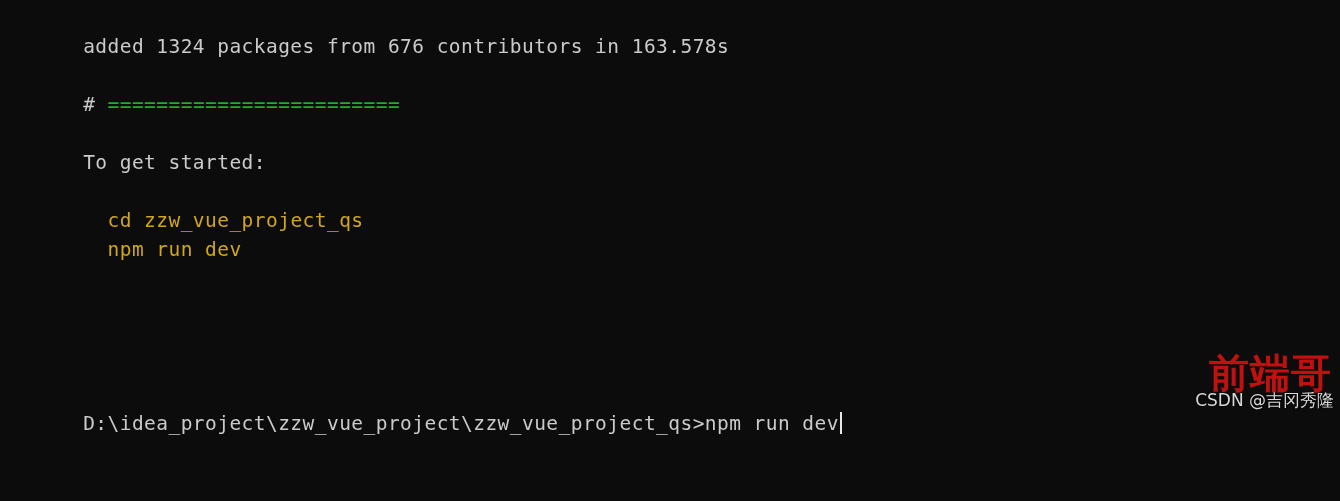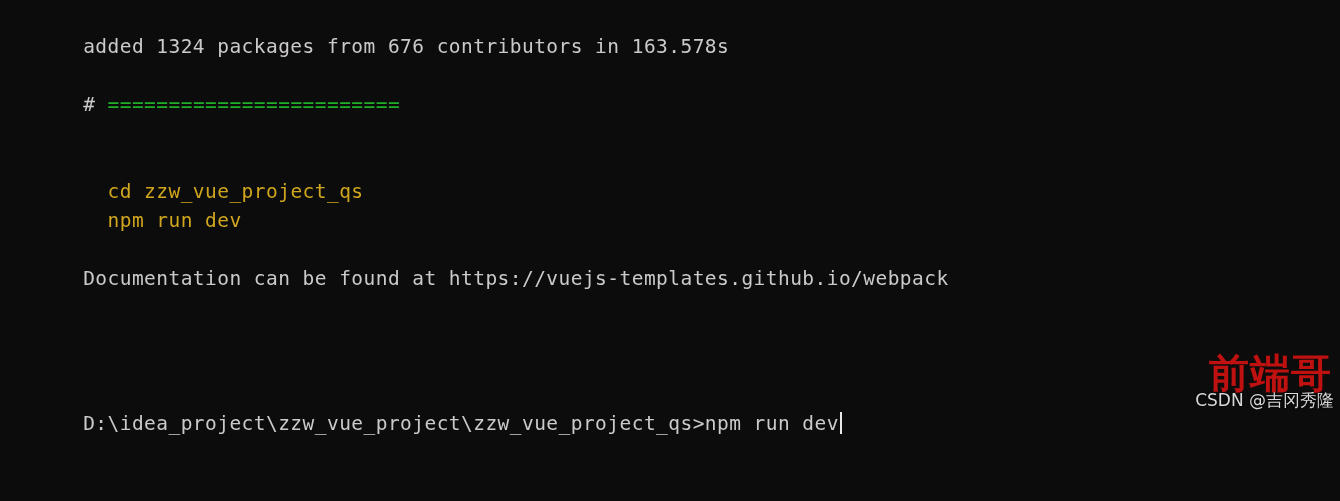--- a/index.html
+++ b/index.html
@@ -100,36 +100,36 @@
 
     <div class="line blank">&nbsp;</div>
 
 
     <div class="line">
       <span class="seg-white">#</span><span class="seg-white"> </span><span class="seg-green">========================</span>
     </div>
 
     <div class="line blank">&nbsp;</div>
 
+    <div class="line">
+      <span class="seg-white">To get started:</span>
+    </div>
 
     <div class="line blank">&nbsp;</div>
 
     <div class="line">
       <span class="seg-white">  </span><span class="seg-yellow">cd zzw_vue_project_qs</span>
     </div>
 
     <div class="line">
       <span class="seg-white">  </span><span class="seg-yellow">npm run dev</span>
     </div>
 
     <div class="line blank">&nbsp;</div>
 
-    <div class="line">
-      <span class="seg-white">Documentation can be found at https://vuejs-templates.github.io/webpack</span>
-    </div>
 
     <div class="line blank">&nbsp;</div>
     <div class="line blank">&nbsp;</div>
     <div class="line blank">&nbsp;</div>
 
 
     <div class="line blank">&nbsp;</div>
 
     <div class="line">
       <span class="seg-white">D:\idea_project\zzw_vue_project\zzw_vue_project_qs&gt;</span><span class="seg-white">npm run dev</span><span class="cursor"></span>

